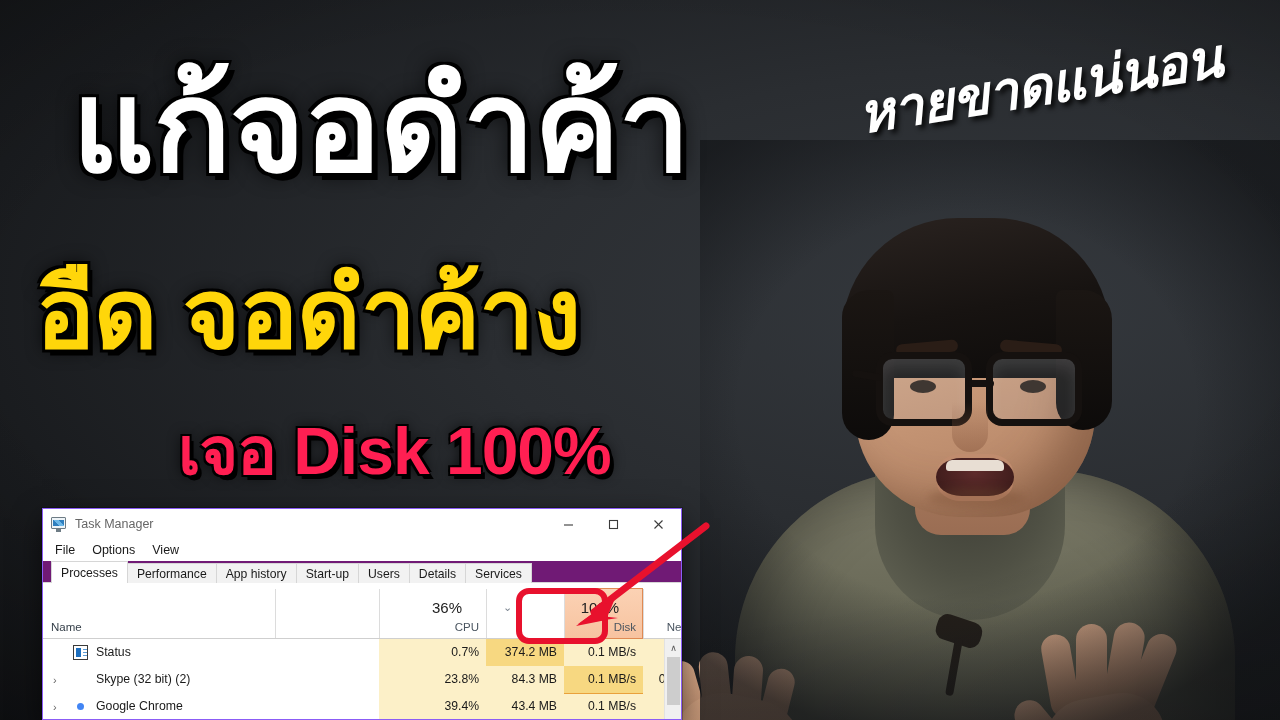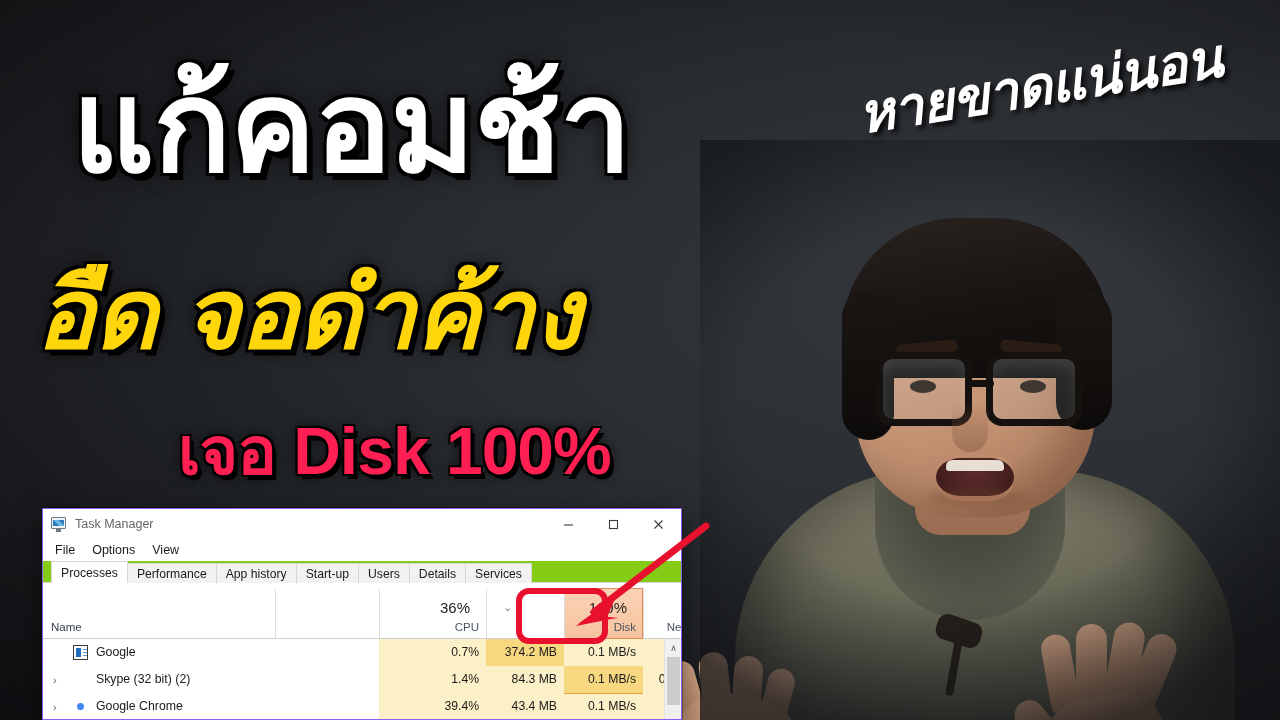--- a/index.html
+++ b/index.html
@@ -113,21 +113,20 @@
     left:72px; top:24px; font-size:128px; color:#ffffff;
     text-shadow:
       6px 7px 0 #000, -3px -3px 0 #000, 3px -3px 0 #000, -3px 3px 0 #000,
       0 0 22px rgba(0,0,0,.9);
   }
   #line2{
     left:36px; top:235px; font-size:98px; color:#ffd60a;
     text-shadow:
       5px 6px 0 #000, -3px -3px 0 #000, 3px -3px 0 #000, -3px 3px 0 #000,
       0 0 18px rgba(0,0,0,.9);
-    font-style: italic;
   }
   #line3{
     left:178px; top:398px; font-size:66px; color:#ff1f52;
     text-shadow:
       4px 5px 0 #000, -2px -2px 0 #000, 2px -2px 0 #000, -2px 2px 0 #000,
       0 0 14px rgba(0,0,0,.9);
   }
   #kicker{
     left:852px; top:72px; font-size:54px; color:#ffffff; font-style:italic;
     transform:rotate(-9deg); transform-origin:left top;
@@ -148,34 +147,34 @@
     background:linear-gradient(45deg,#2f7fbf 0 40%,#6bb7e8 40% 70%,#2f7fbf 70%); }
   #tm-icon .std{ position:absolute; left:6px; top:12px; width:5px; height:3px; background:#6e7c85; }
   #tm-title{ font-size:12.5px; color:#666; }
   #wctrl{ margin-left:auto; display:flex; height:30px; }
   .wbtn{ width:45px; height:30px; display:flex; align-items:center; justify-content:center; color:#3a3a3a; }
   .wbtn svg{ display:block; }
 
   #menubar{ height:22px; display:flex; align-items:center; gap:17px; padding:0 0 0 12px; font-size:12.5px; color:#1a1a1a; }
   .menu-item{ cursor:default; }
 
-  #tabstrip{ height:22px; display:flex; align-items:flex-end; padding-left:8px; background:#84cc16; position:relative; }
+  #tabstrip{ height:22px; display:flex; align-items:flex-end; padding-left:8px; background:#701a75; position:relative; }
   #tabstrip:after{ content:""; position:absolute; left:0; right:0; bottom:0; height:1px; background:#d6d6d6; }
   .tab{
     height:20px; padding:0 9px; font-size:12.2px; color:#1a1a1a;
     display:flex; align-items:center; background:#f2f2f2;
     border:1px solid #d6d6d6; border-bottom:none; position:relative; z-index:1;
     margin-right:-1px;
   }
   .tab.active{ background:#fff; height:22px; z-index:3; }
   .tab.active:after{ content:""; position:absolute; left:0; right:0; bottom:-1px; height:2px; background:#fff; }
 
   #colhead{ height:56px; position:relative; border-bottom:1px solid #cfcfcf; background:#fff; }
   .col{ position:absolute; top:0; height:56px; box-sizing:border-box; }
-  .col .pct{ position:absolute; right:16px; top:16px; font-size:15px; color:#222; }
+  .col .pct{ position:absolute; right:24px; top:16px; font-size:15px; color:#222; }
   .col .nm{ position:absolute; right:7px; bottom:6px; font-size:11.5px; color:#4a5560; }
   .col .nmL{ position:absolute; left:8px; bottom:6px; font-size:11.5px; color:#36404a; }
   .coldiv{ position:absolute; top:6px; bottom:0; width:1px; background:#dcdcdc; }
   #sortchev{ position:absolute; left:460px; top:18px; color:#7b8590; font-size:11px; }
   #diskhl{
     position:absolute; left:521px; top:5px; width:79px; height:51px;
     background:linear-gradient(180deg,#fbd2b4,#f7c3a0); border:1px solid #e08a53;
   }
 
   #rows{ position:relative; background:#fff; }
@@ -252,21 +251,21 @@
   <div class="fingL" id="fl1"></div>
   <div class="fingL" id="fl2"></div>
   <div class="fingL" id="fl3"></div>
   <div class="fingL" id="fl4"></div>
   <div class="hand" id="handL"></div>
   <div id="personblend"></div>
 </div>
 
 <div id="vignette"></div>
 
-<div class="hl" id="line1">แก้คอมช้า</div>
+<div class="hl" id="line1">แก้จอดำค้า</div>
 <div class="hl" id="line2">อืด จอดำค้าง</div>
 <div class="hl" id="line3">เจอ Disk 100%</div>
 <div class="hl" id="kicker">หายขาดแน่นอน</div>
 
 <div id="taskmgr">
 
   <div id="titlebar">
     <div id="tm-icon">
       <div class="mon"></div>
         <div class="grf"></div>
@@ -337,36 +336,36 @@
   </div>
 
   <div id="rows">
 
     <div class="row">
       <div class="cellbg" style="left:336px;width:107px;background:#fcf0c8"></div>
       <div class="cellbg" style="left:443px;width:78px;background:#f7d881"></div>
       <div class="cellbg" style="left:521px;width:79px;background:#fcf0c8"></div>
       <div class="cellbg" style="left:600px;width:73px;background:#fcf0c8"></div>
       <span class="picon ic-system"></span>
-      <span class="pname">Google</span>
+      <span class="pname">Status</span>
       <span class="cell" style="left:336px;width:100px">0.7%</span>
       <span class="cell" style="left:443px;width:71px">374.2 MB</span>
       <span class="cell" style="left:521px;width:72px">0.1 MB/s</span>
       <span class="cell" style="left:600px;width:66px">0 Mbps</span>
     </div>
 
     <div class="row">
       <div class="cellbg" style="left:336px;width:107px;background:#fcf0c8"></div>
       <div class="cellbg" style="left:443px;width:78px;background:#fcf0c8"></div>
       <div class="cellbg" style="left:521px;width:79px;background:#f7d881"></div>
       <div class="cellbg" style="left:600px;width:73px;background:#fcf0c8"></div>
       <span class="chev">›</span>
       <span class="picon ic-skype"></span>
       <span class="pname">Skype (32 bit) (2)</span>
-      <span class="cell" style="left:336px;width:100px">1.4%</span>
+      <span class="cell" style="left:336px;width:100px">23.8%</span>
       <span class="cell" style="left:443px;width:71px">84.3 MB</span>
       <span class="cell" style="left:521px;width:72px">0.1 MB/s</span>
       <span class="cell" style="left:600px;width:66px">0.1 Mbps</span>
     </div>
 
     <div class="row">
       <div class="cellbg" style="left:336px;width:107px;background:#fcf0c8"></div>
       <div class="cellbg" style="left:443px;width:78px;background:#fcf0c8"></div>
       <div class="cellbg" style="left:521px;width:79px;background:#fcf0c8;border-top:1px solid #e9a13b"></div>
       <div class="cellbg" style="left:600px;width:73px;background:#fcf0c8"></div>

